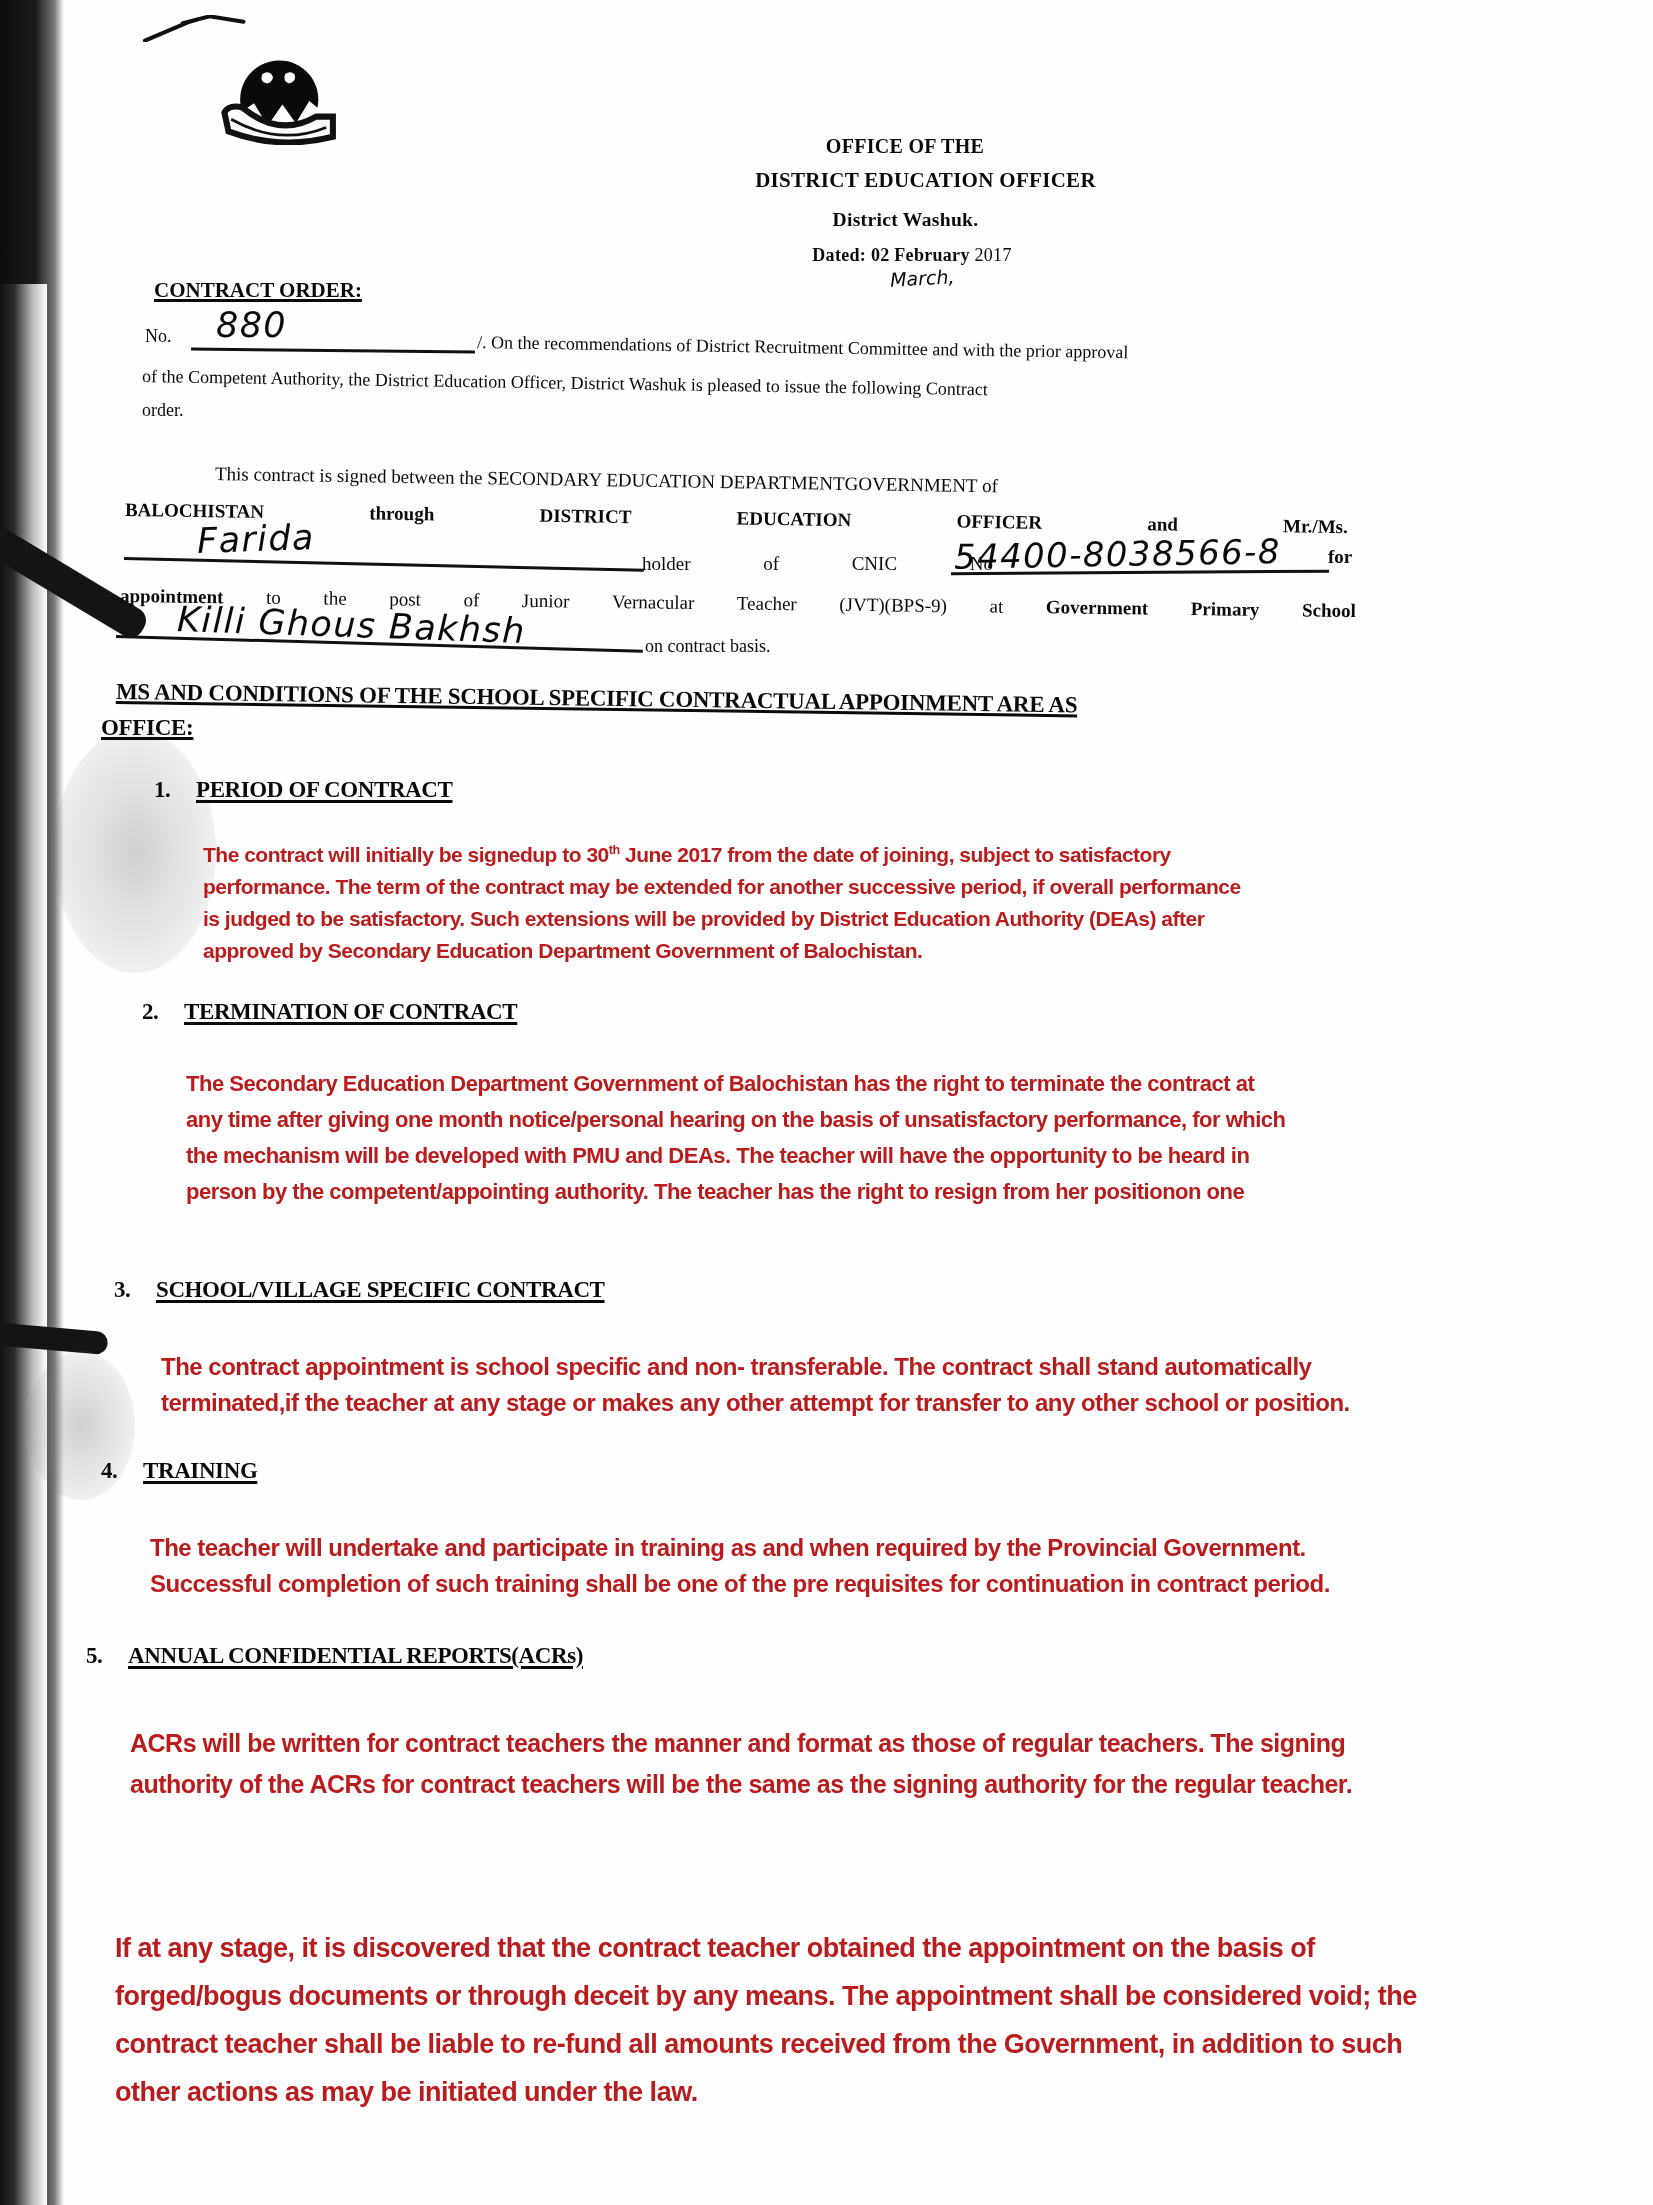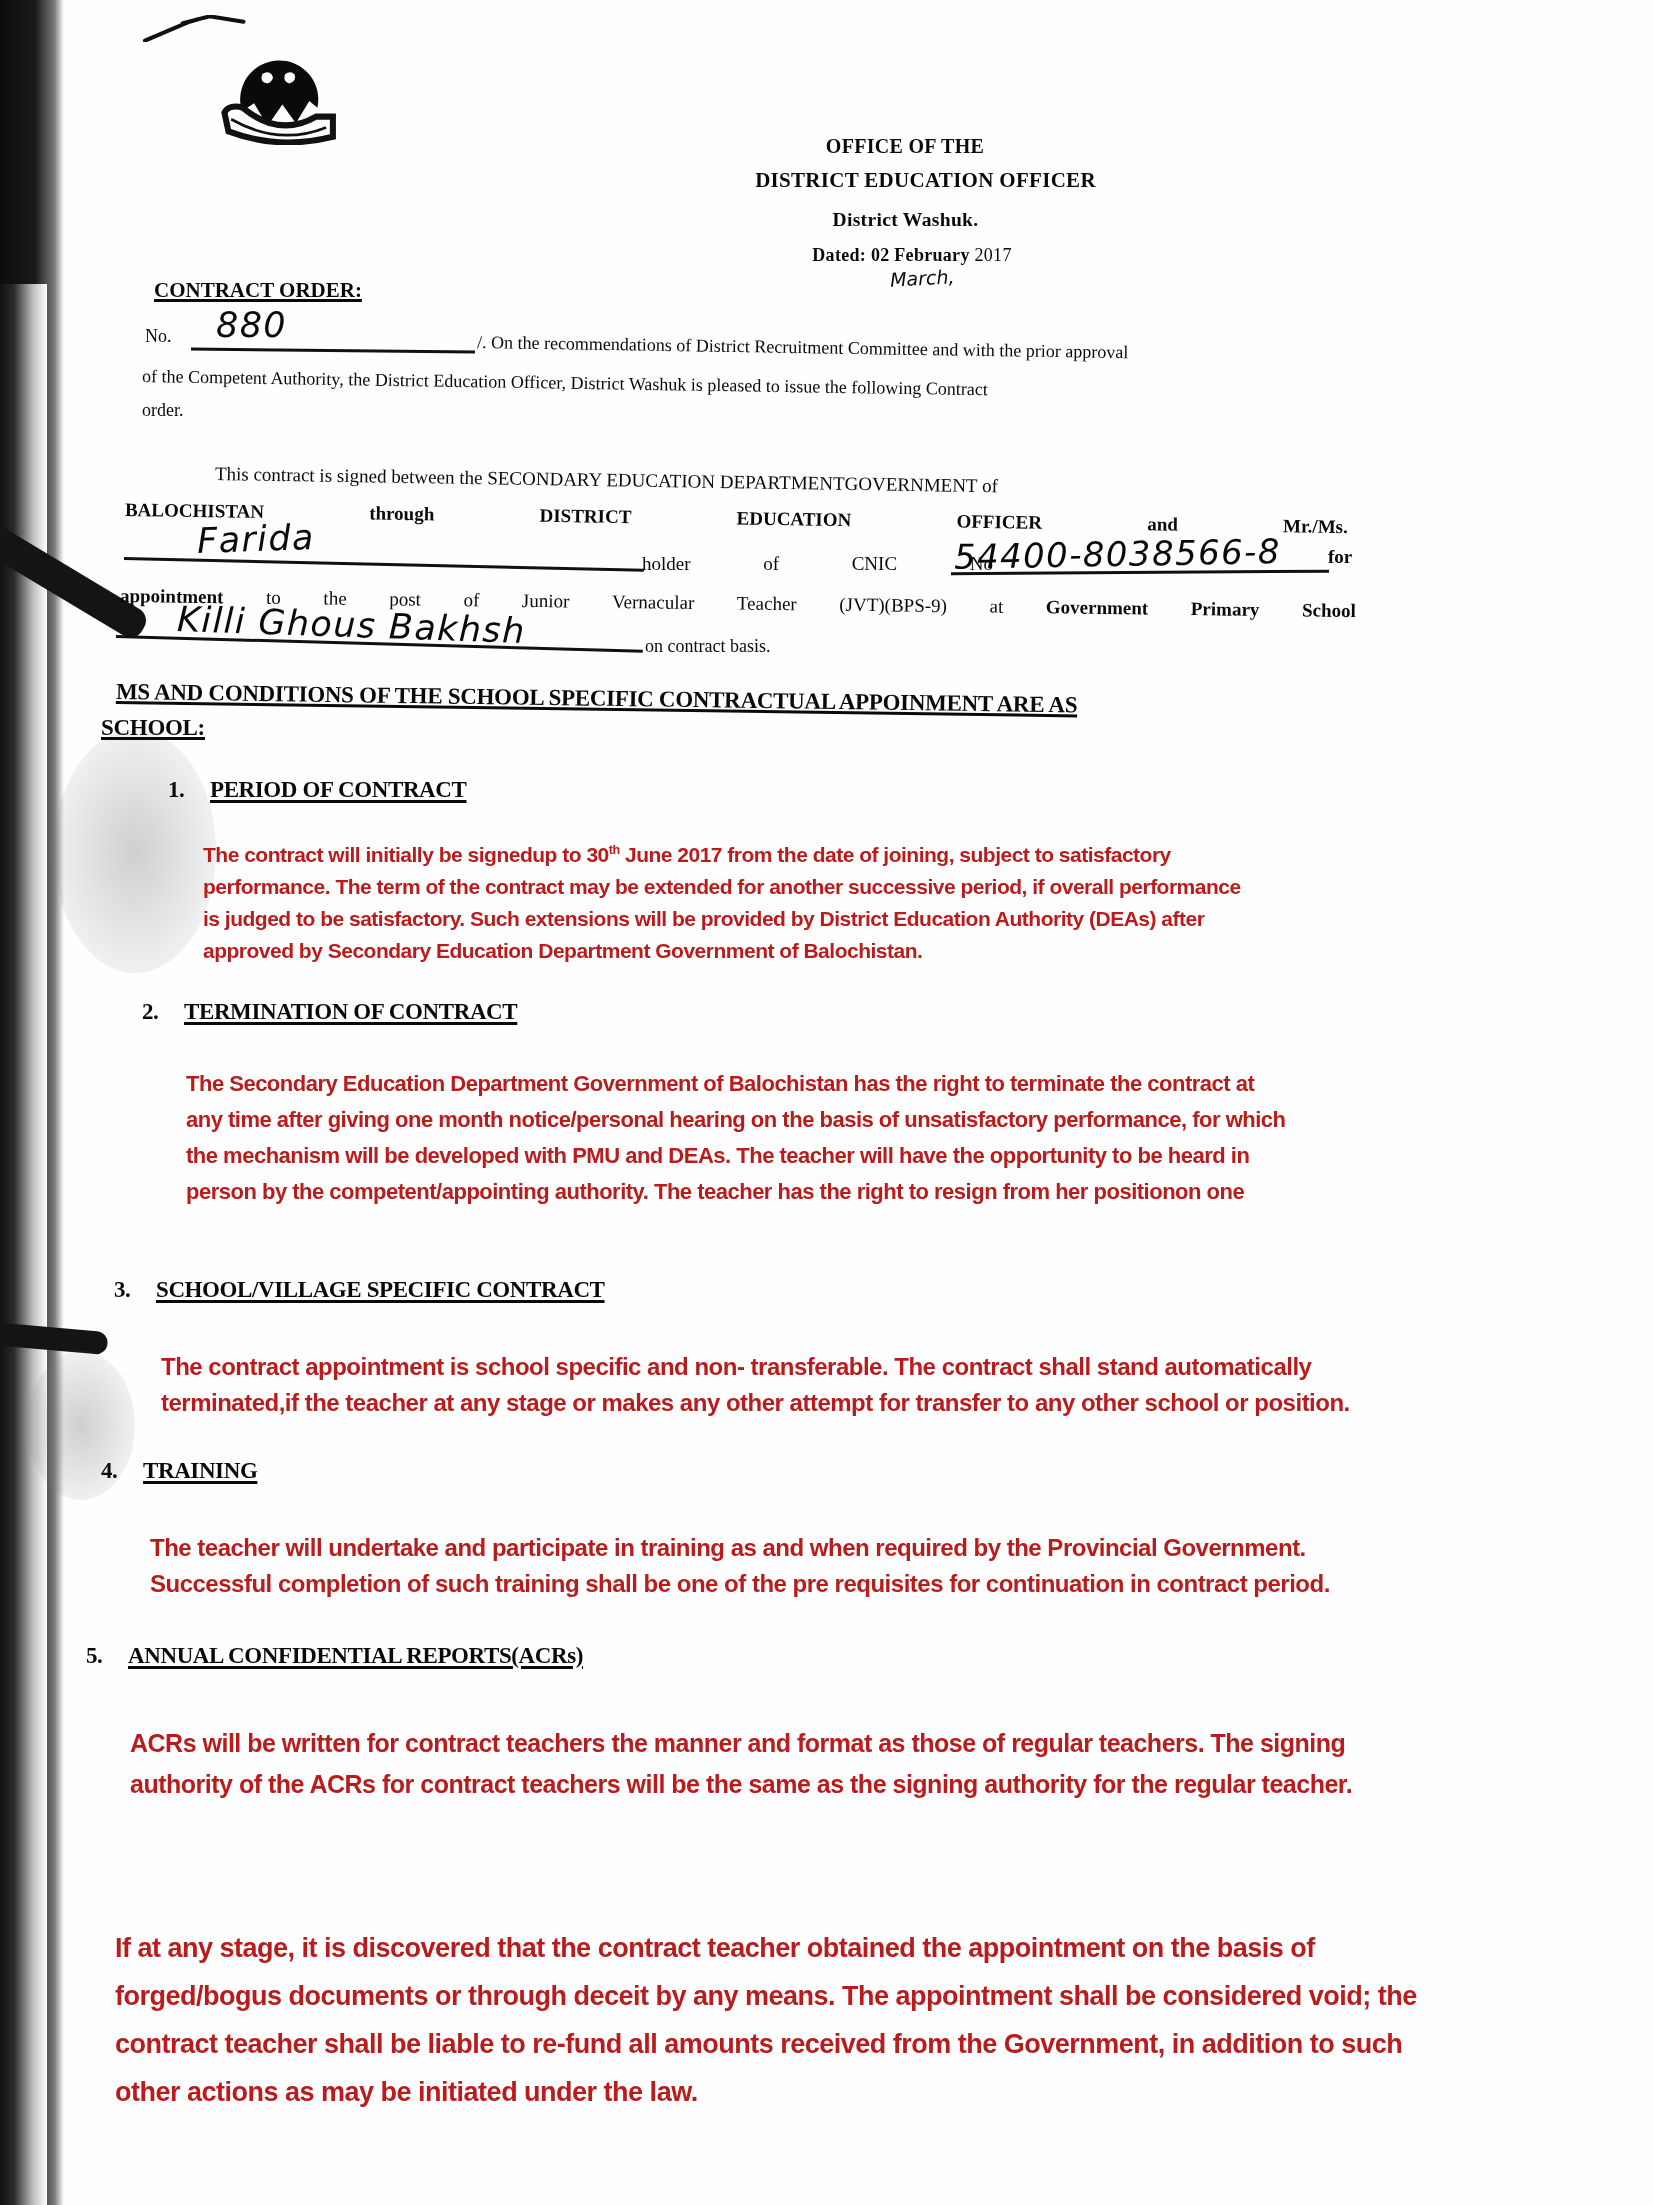--- a/index.html
+++ b/index.html
@@ -141,23 +141,23 @@
     <span style="font-weight:bold">Government</span>
     <span style="font-weight:bold">Primary</span>
     <span style="font-weight:bold">School</span>
   </div>
 
   <div class="line hand" style="left:177px;top:605px;transform:rotate(2deg);">Killi Ghous Bakhsh</div>
   <div class="uline" style="left:116px;top:635px;width:527px;transform:rotate(1.6deg);transform-origin:left;"></div>
   <div class="line" style="left:645px;top:636px;font-size:18px;">on contract basis.</div>
 
   <div class="terms-h" style="left:116px;top:679px;transform:rotate(0.8deg);transform-origin:left;">MS AND CONDITIONS OF THE SCHOOL SPECIFIC CONTRACTUAL APPOINMENT ARE AS</div>
-  <div class="terms-h" style="left:101px;top:715px;">SCHOOL:</div>
-
-  <div class="sec-h" style="left:154px;top:777px;margin-left:14px;">
+  <div class="terms-h" style="left:101px;top:715px;">OFFICE:</div>
+
+  <div class="sec-h" style="left:154px;top:777px;">
     <span class="num">1.</span><span class="ttl">PERIOD OF CONTRACT</span>
   </div>
   <div class="para p1">
     <div><span>The contract will initially be signedup to 30</span><sup>th</sup><span> June 2017 from the date of joining, subject to satisfactory</span></div>
     <div>performance. The term of the contract may be extended for another successive period, if overall performance</div>
     <div>is judged to be satisfactory. Such extensions will be provided by District Education Authority (DEAs) after</div>
     <div>approved by Secondary Education Department Government of Balochistan.</div>
   </div>
 
   <div class="sec-h" style="left:142px;top:999px;">

